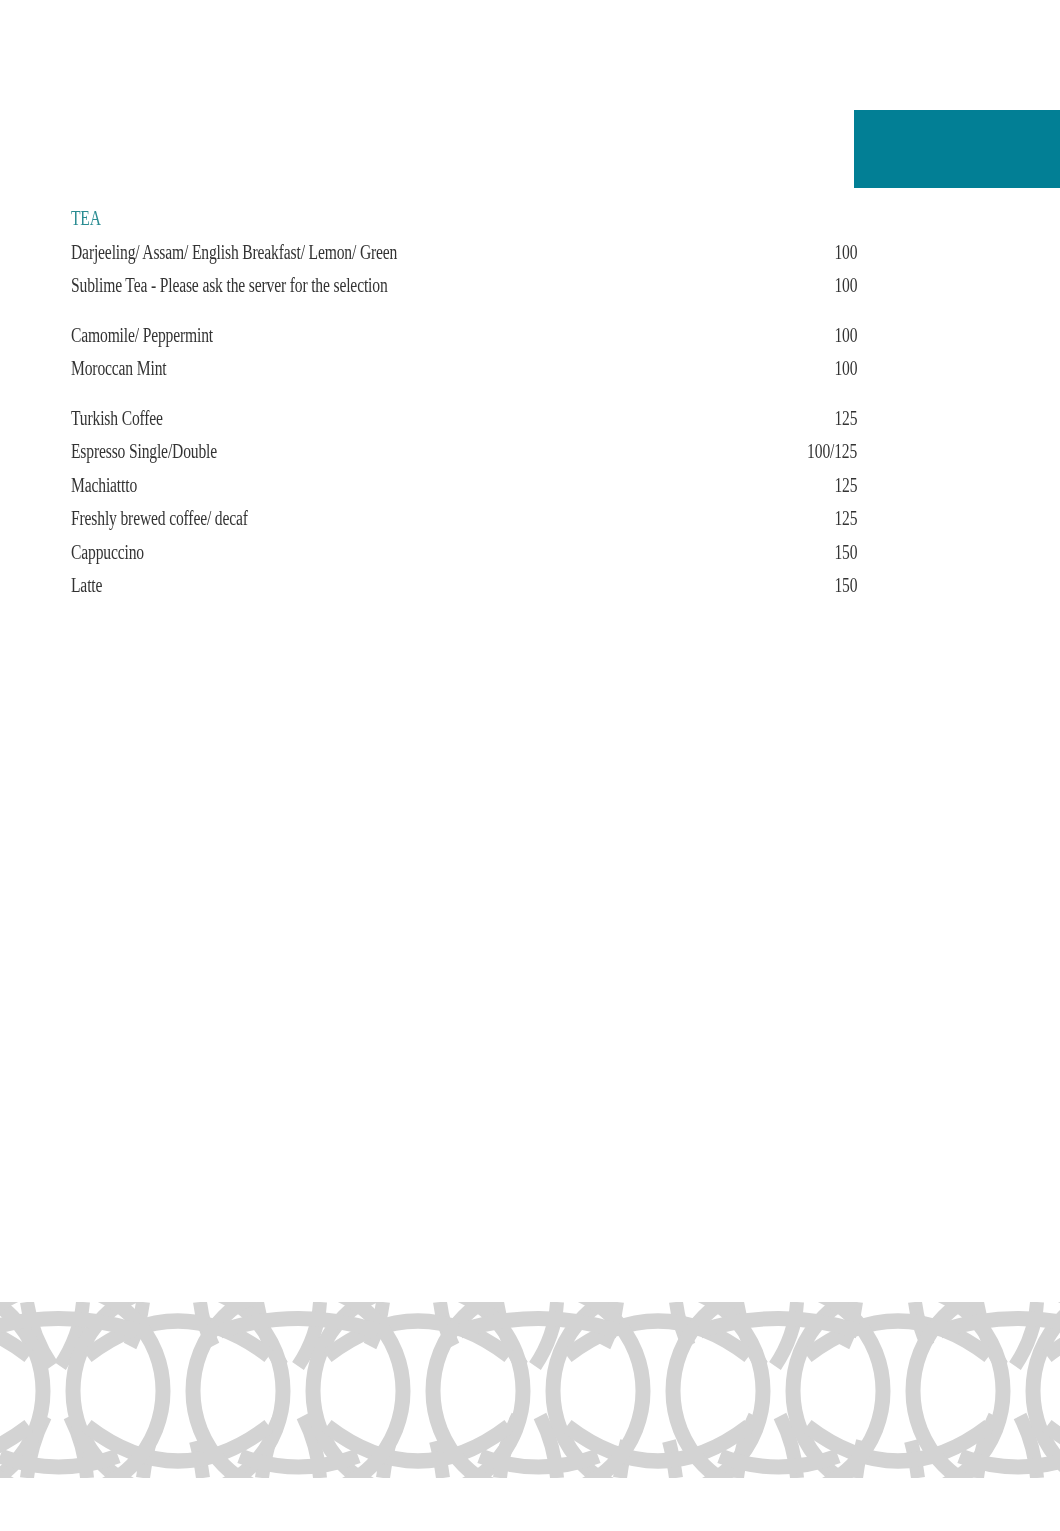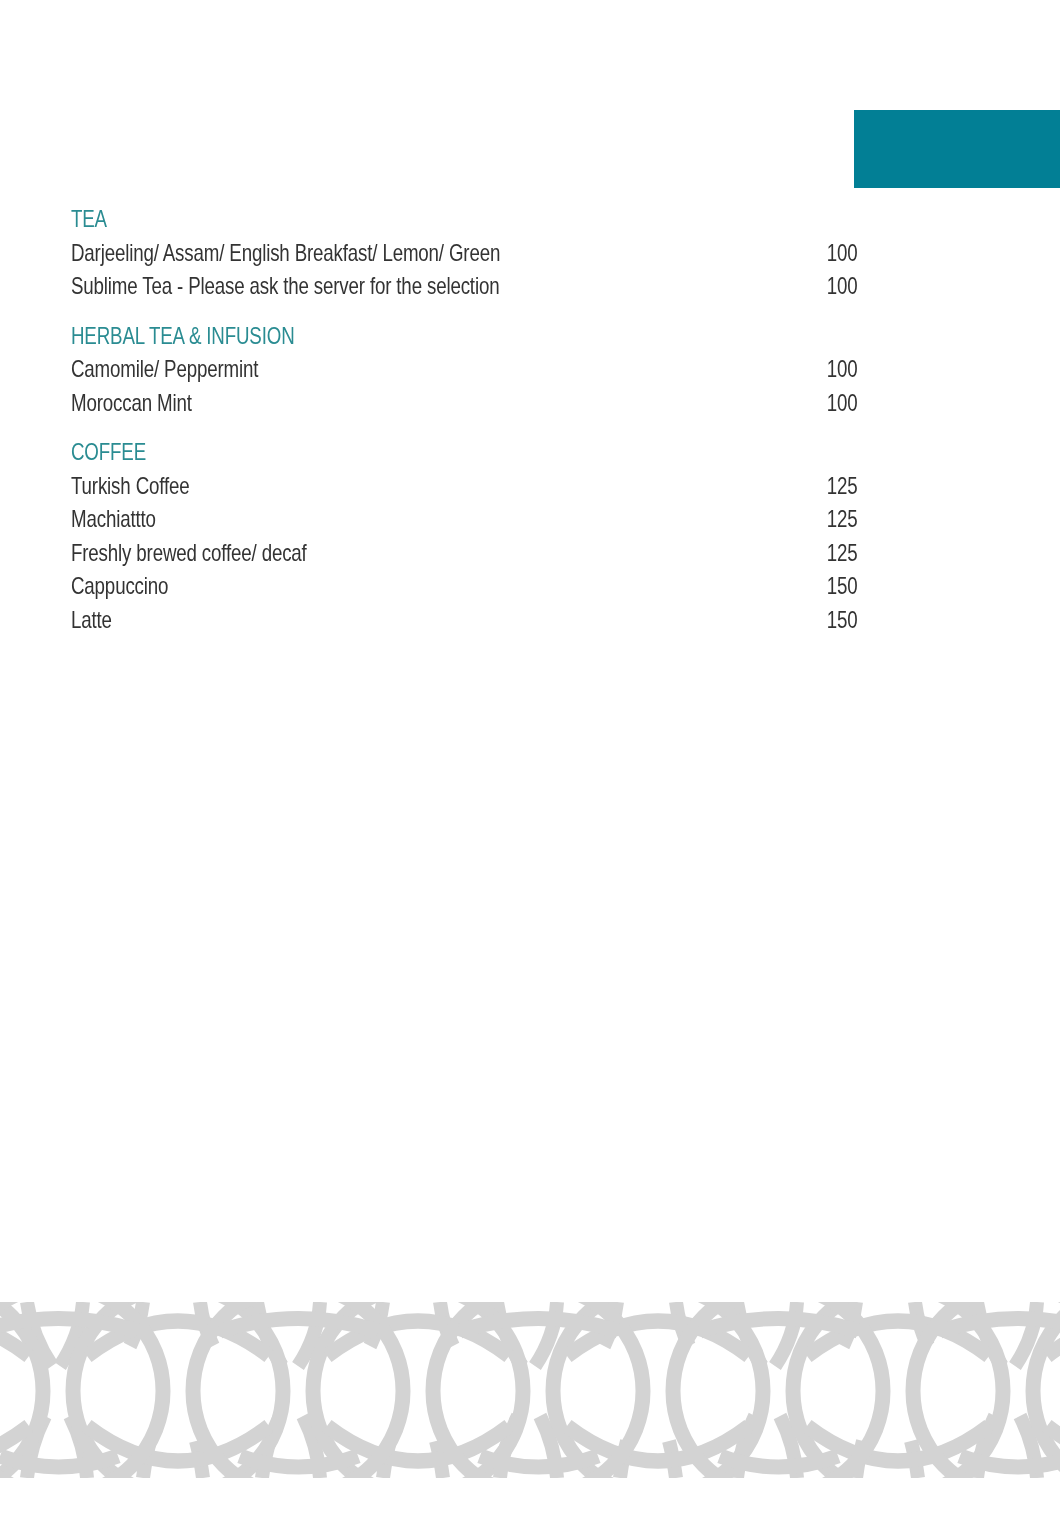--- a/index.html
+++ b/index.html
@@ -8,22 +8,23 @@
     background: #ffffff;
     font-family: "Liberation Sans", sans-serif;
   }
   .accent-block {
     position: absolute; left: 854px; top: 110px; width: 206px; height: 78px;
     background: #027f95;
   }
   .menu { position: absolute; left: 71px; top: 202px; width: 786px; }
   .section { margin-bottom: 16px; }
   .heading, .row {
-    height: 33.5px; line-height: 33.5px; font-size: 24px; position: relative;
+    height: 33.5px; line-height: 33.5px; font-size: 20px; position: relative;
     white-space: nowrap;
+    font-family: Liberation Serif, serif;
   }
   .heading .txt { color: #2a8c92; }
   .row .txt, .row .price { color: #333333; }
   .txt {
     display: inline-block; transform: scaleX(0.78); transform-origin: left center;
     font-weight: 300; letter-spacing: -0.2px;
   }
   .price {
     position: absolute; right: 0; top: 0;
     display: inline-block; transform: scaleX(0.78); transform-origin: right center;
@@ -48,40 +49,38 @@
       <span class="txt">Darjeeling/ Assam/ English Breakfast/ Lemon/ Green</span>
       <span class="price">100</span>
     </div>
     <div class="row">
       <span class="txt">Sublime Tea -  Please ask the server for the selection</span>
       <span class="price">100</span>
     </div>
   </div>
 
   <div class="section">
-    <div class="heading">
-      <span class="txt">HERBAL TEA &amp; INFUSION</span>
-    </div>
     <div class="row">
       <span class="txt">Camomile/ Peppermint</span>
       <span class="price">100</span>
     </div>
     <div class="row">
       <span class="txt">Moroccan Mint</span>
       <span class="price">100</span>
     </div>
   </div>
 
   <div class="section">
-    <div class="heading">
-      <span class="txt">COFFEE</span>
-    </div>
     <div class="row">
       <span class="txt">Turkish Coffee</span>
       <span class="price">125</span>
+    </div>
+    <div class="row">
+      <span class="txt">Espresso Single/Double</span>
+      <span class="price">100/125</span>
     </div>
     <div class="row">
       <span class="txt">Machiattto</span>
       <span class="price">125</span>
     </div>
     <div class="row">
       <span class="txt">Freshly brewed coffee/ decaf</span>
       <span class="price">125</span>
     </div>
     <div class="row">

